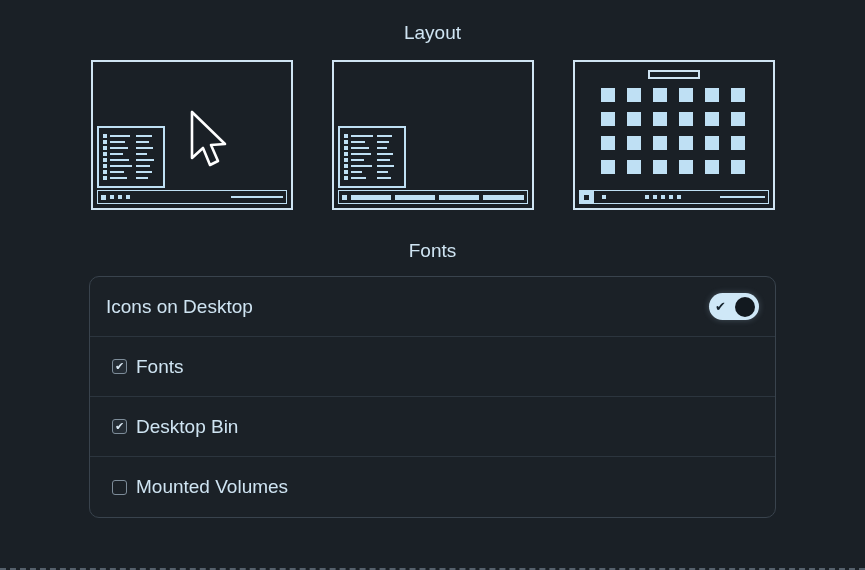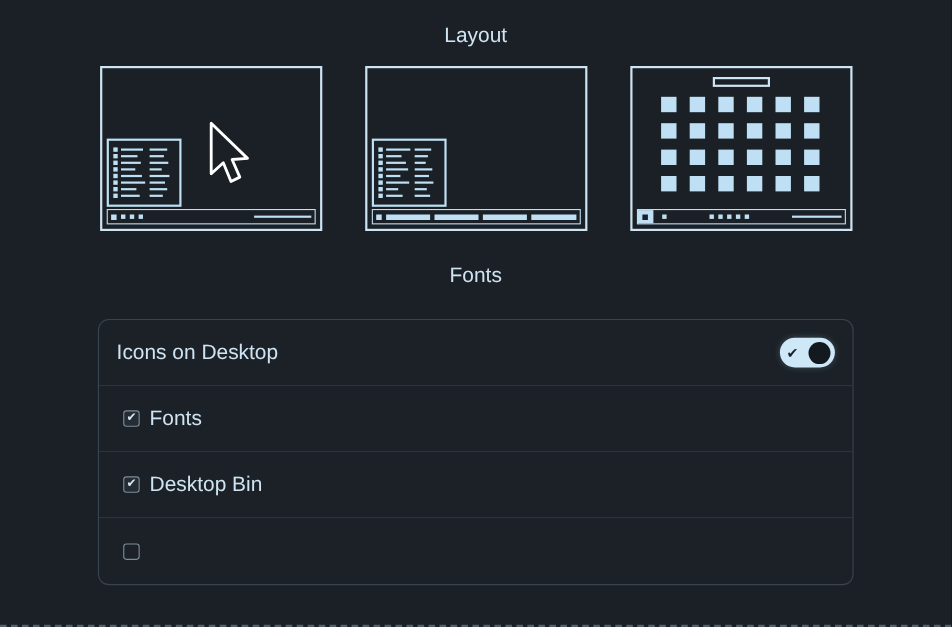--- a/index.html
+++ b/index.html
@@ -243,21 +243,21 @@
   .dash-cell {
     background: #bfe0f4;
     width: 14px;
     height: 14px;
   }
 
   
   .icons-panel {
     position: absolute;
     left: 89px;
-    top: 290px;
+    top: 276px;
     width: 687px;
     box-sizing: border-box;
     border: 1px solid #39434d;
     border-radius: 10px;
     background: #1b2127;
     overflow: hidden;
     text-align: right;
   }
   .row {
     display: flex;
@@ -566,19 +566,20 @@
         <span class="checkbox">
           <span class="tick">✔</span>
         </span>
         <span class="row-label">Desktop Bin</span>
       </div>
 
       <div class="row cb-row">
         <span class="checkbox unchecked">
           <span class="tick">✔</span>
         </span>
+        <span class="row-label">Mounted Volumes</span>
       </div>
 
     </div>
 
     <div class="dashed-bottom"></div>
   </div>
 </div>
 
 </body></html>

